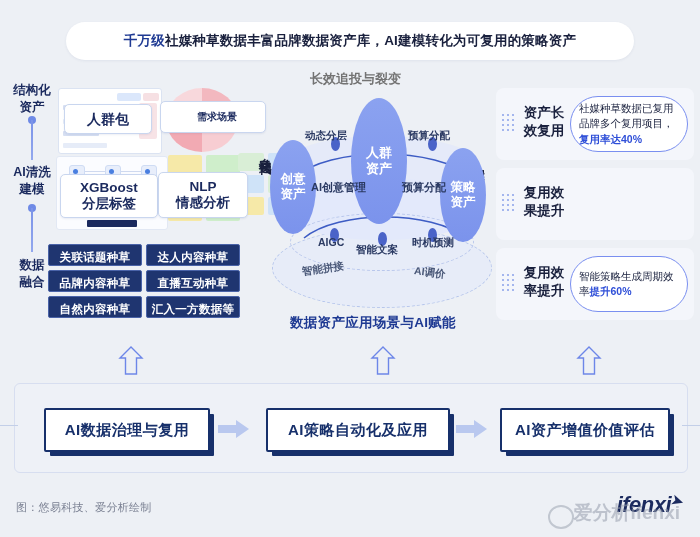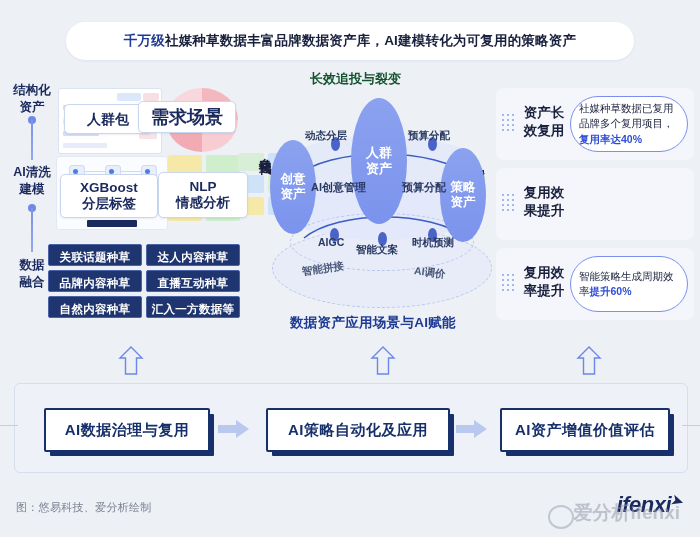--- a/index.html
+++ b/index.html
@@ -57,34 +57,34 @@
   #th-nlp2{left:238px;top:153px;width:60px;height:70px;}
   #th-nlp2 .sticky{position:absolute;border-radius:2px;}
 
   .tag-box{
     position:absolute;background:#ffffff;border:1px solid #c9d6ef;border-radius:5px;
     display:flex;align-items:center;justify-content:center;text-align:center;
     font-weight:bold;color:#1b2a5e;line-height:1.15;
     box-shadow:0 1px 2px rgba(30,50,110,.08);
   }
   #tag-crowd{left:64px;top:104px;width:86px;height:28px;font-size:14px;}
-  #tag-demand{left:138px;top:101px;width:96px;height:30px;font-size:18px;}
+  #tag-demand{left:160px;top:101px;width:96px;height:30px;font-size:10px;padding-left:8px;}
   #tag-xgb{left:60px;top:174px;width:96px;height:42px;font-size:13.5px;}
   #tag-nlp{left:158px;top:172px;width:88px;height:44px;font-size:13.5px;}
 
   
   .blue-box{
     position:absolute;height:20px;background:#1f3570;border:1px solid #4a63a8;
     border-radius:2px;color:#ffffff;font-size:11.5px;font-weight:bold;
     display:flex;align-items:center;justify-content:center;letter-spacing:.3px;
   }
   .bb-w{width:92px;align-items:flex-end;}
 
   
-  #center-title{position:absolute;left:310px;top:70px;font-size:13px;font-weight:bold;color:#14532d;}
+  #center-title{position:absolute;left:310px;top:70px;font-size:13px;font-weight:bold;color:#737373;}
   #bottom-title{position:absolute;left:290px;top:314px;font-size:13.5px;font-weight:bold;color:#1f3a93;letter-spacing:.3px;}
 
   .vlabel{
     position:absolute;font-size:12.5px;font-weight:bold;color:#19203d;
     writing-mode:vertical-rl;text-orientation:upright;letter-spacing:1px;line-height:1.05;
   }
   #v-left{left:258px;top:148px;}
   #v-right{left:471px;top:158px;}
 
   .disc{

